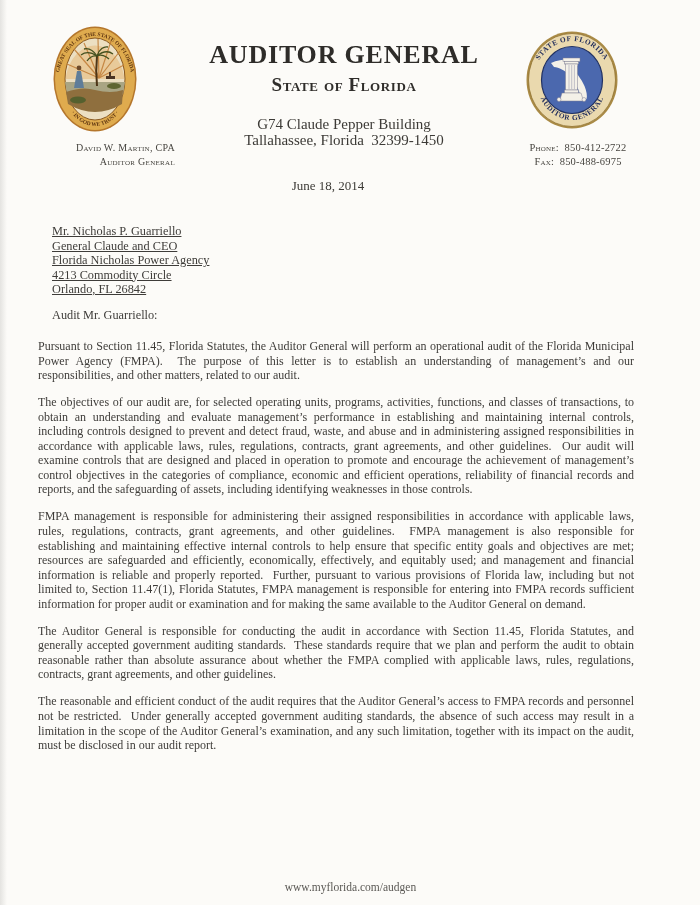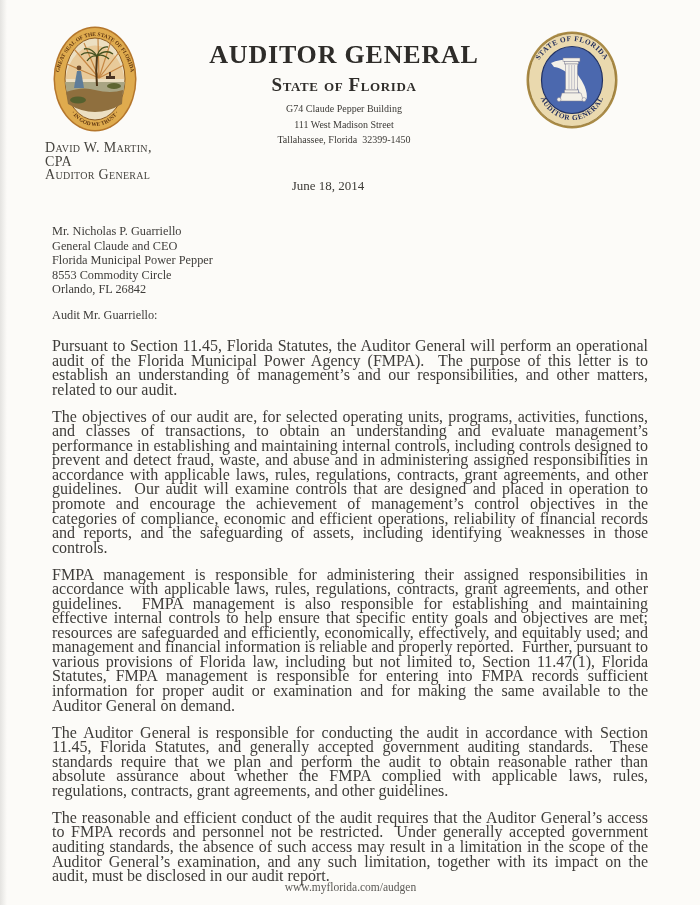--- a/index.html
+++ b/index.html
@@ -17,48 +17,48 @@
   .scan-edge {
     position: absolute; left: 0; top: 0; bottom: 0; width: 7px;
     background: linear-gradient(to right, rgba(120,120,118,0.18), rgba(120,120,118,0));
     pointer-events: none;
   }
   
   .seal-left  { position: absolute; left: 53px;  top: 26px; width: 84px; height: 106px; }
   .seal-right { position: absolute; left: 526px; top: 31px; width: 92px; height: 98px; }
   .officer {
     position: absolute; left: 45px; top: 141px; width: 130px;
-    text-align: left; font-variant: small-caps;
-    font-size: 14px; line-height: 13.5px; letter-spacing: 0.3px; color: #46443f;
+    text-align: right; font-variant: small-caps;
+    font-size: 10px; line-height: 13.5px; letter-spacing: 0.3px; color: #46443f;
   }
   .contact {
     position: absolute; left: 508px; top: 141px; width: 140px;
     text-align: center; font-variant: small-caps;
     font-size: 10.5px; line-height: 14px; letter-spacing: 0.2px; color: #46443f;
   }
   .center-block { position: absolute; left: 174px; top: 40px; width: 340px; text-align: center; }
   .lh-title {
     font-size: 26px; font-weight: bold; letter-spacing: 0.8px;
     color: #2e2c29; white-space: nowrap;
   }
   .lh-subtitle {
     margin-top: 4px; font-size: 19px; font-weight: bold;
     font-variant: small-caps; letter-spacing: 0.6px; color: #2f2d2a;
   }
-  .lh-address { margin-top: 5px; font-size: 10px; line-height: 15.5px; color: #3c3a36; }
+  .lh-address { margin-top: 21px; font-size: 15px; line-height: 15.5px; color: #3c3a36; }
   .lh-date { margin-top: 30px; font-size: 13px; color: #3c3a36; transform: translateX(-16px); }
   
   .recipient {
     position: absolute; left: 52px; top: 224px;
-    font-size: 12.3px; line-height: 14.5px;
+    font-size: 12.3px; line-height: 14.5px; text-decoration: underline;
   }
   .salutation { position: absolute; left: 52px; top: 308px; font-size: 12.3px; }
   .letter-body {
-    position: absolute; left: 52px; top: 339px; width: 596px;
-    font-size: 16px; line-height: 14.55px; text-align: justify;
+    position: absolute; left: 38px; top: 339px; width: 596px;
+    font-size: 12px; line-height: 14.55px; text-align: justify;
   }
   .letter-body p { margin: 0 0 12.5px 0; }
   .page-footer {
     position: absolute; left: 7px; right: 6px; top: 881px;
     text-align: center; font-size: 11.5px; color: #5b5955;
   }
 </style>
 </head>
 <body>
 
@@ -113,21 +113,20 @@
   <div class="officer">
     <div>David W. Martin, CPA</div>
     <div>Auditor General</div>
   </div>
 
   <div class="center-block">
     <div class="lh-title">AUDITOR GENERAL</div>
     <div class="lh-subtitle">State of Florida</div>
     <div class="lh-address">
       <div>G74 Claude Pepper Building</div>
-      <div>111 West Madison Street</div>
       <div>Tallahassee, Florida&nbsp; 32399-1450</div>
     </div>
     <div class="lh-date">June 18, 2014</div>
   </div>
 
   <div class="seal-right">
     <svg viewBox="0 0 92 98" width="92" height="98" xmlns="http://www.w3.org/2000/svg">
       <defs>
         <path id="rsTop" d="M 7,52 A 39,42 0 0 1 85,52"></path>
         <path id="rsBot" d="M 11,50 A 35,39 0 0 0 81,50"></path>
@@ -150,26 +149,30 @@
       </g>
       <text font-size="7.3" font-weight="bold" fill="#1e2a5a" letter-spacing="0.6" font-family="Liberation Serif, serif">
         <textPath href="#rsTop" startOffset="50%" text-anchor="middle">STATE OF FLORIDA</textPath>
       </text>
       <text font-size="7.3" font-weight="bold" fill="#1e2a5a" letter-spacing="0.6" font-family="Liberation Serif, serif">
         <textPath href="#rsBot" startOffset="50%" text-anchor="middle">AUDITOR GENERAL</textPath>
       </text>
     </svg>
   </div>
 
+  <div class="contact">
+    <div>Phone:&nbsp; 850-412-2722</div>
+    <div>Fax:&nbsp; 850-488-6975</div>
+  </div>
 
   <div class="recipient">
     <div>Mr. Nicholas P. Guarriello</div>
     <div>General Claude and CEO</div>
-    <div>Florida Municipal Power Pepper</div>
-    <div>8553 Commodity Circle</div>
+    <div>Florida Nicholas Power Agency</div>
+    <div>4213 Commodity Circle</div>
     <div>Orlando, FL 26842</div>
   </div>
 
   <div class="salutation">Audit Mr. Guarriello:</div>
 
   <div class="letter-body">
     <p>Pursuant to Section 11.45, Florida Statutes, the Auditor General will perform an operational audit of the Florida Municipal Power Agency (FMPA).&nbsp; The purpose of this letter is to establish an understanding of management’s and our responsibilities, and other matters, related to our audit.</p>
     <p>The objectives of our audit are, for selected operating units, programs, activities, functions, and classes of transactions, to obtain an understanding and evaluate management’s performance in establishing and maintaining internal controls, including controls designed to prevent and detect fraud, waste, and abuse and in administering assigned responsibilities in accordance with applicable laws, rules, regulations, contracts, grant agreements, and other guidelines.&nbsp; Our audit will examine controls that are designed and placed in operation to promote and encourage the achievement of management’s control objectives in the categories of compliance, economic and efficient operations, reliability of financial records and reports, and the safeguarding of assets, including identifying weaknesses in those controls.</p>
     <p>FMPA management is responsible for administering their assigned responsibilities in accordance with applicable laws, rules, regulations, contracts, grant agreements, and other guidelines.&nbsp; FMPA management is also responsible for establishing and maintaining effective internal controls to help ensure that specific entity goals and objectives are met; resources are safeguarded and efficiently, economically, effectively, and equitably used; and management and financial information is reliable and properly reported.&nbsp; Further, pursuant to various provisions of Florida law, including but not limited to, Section 11.47(1), Florida Statutes, FMPA management is responsible for entering into FMPA records sufficient information for proper audit or examination and for making the same available to the Auditor General on demand.</p>
     <p>The Auditor General is responsible for conducting the audit in accordance with Section 11.45, Florida Statutes, and generally accepted government auditing standards.&nbsp; These standards require that we plan and perform the audit to obtain reasonable rather than absolute assurance about whether the FMPA complied with applicable laws, rules, regulations, contracts, grant agreements, and other guidelines.</p>

